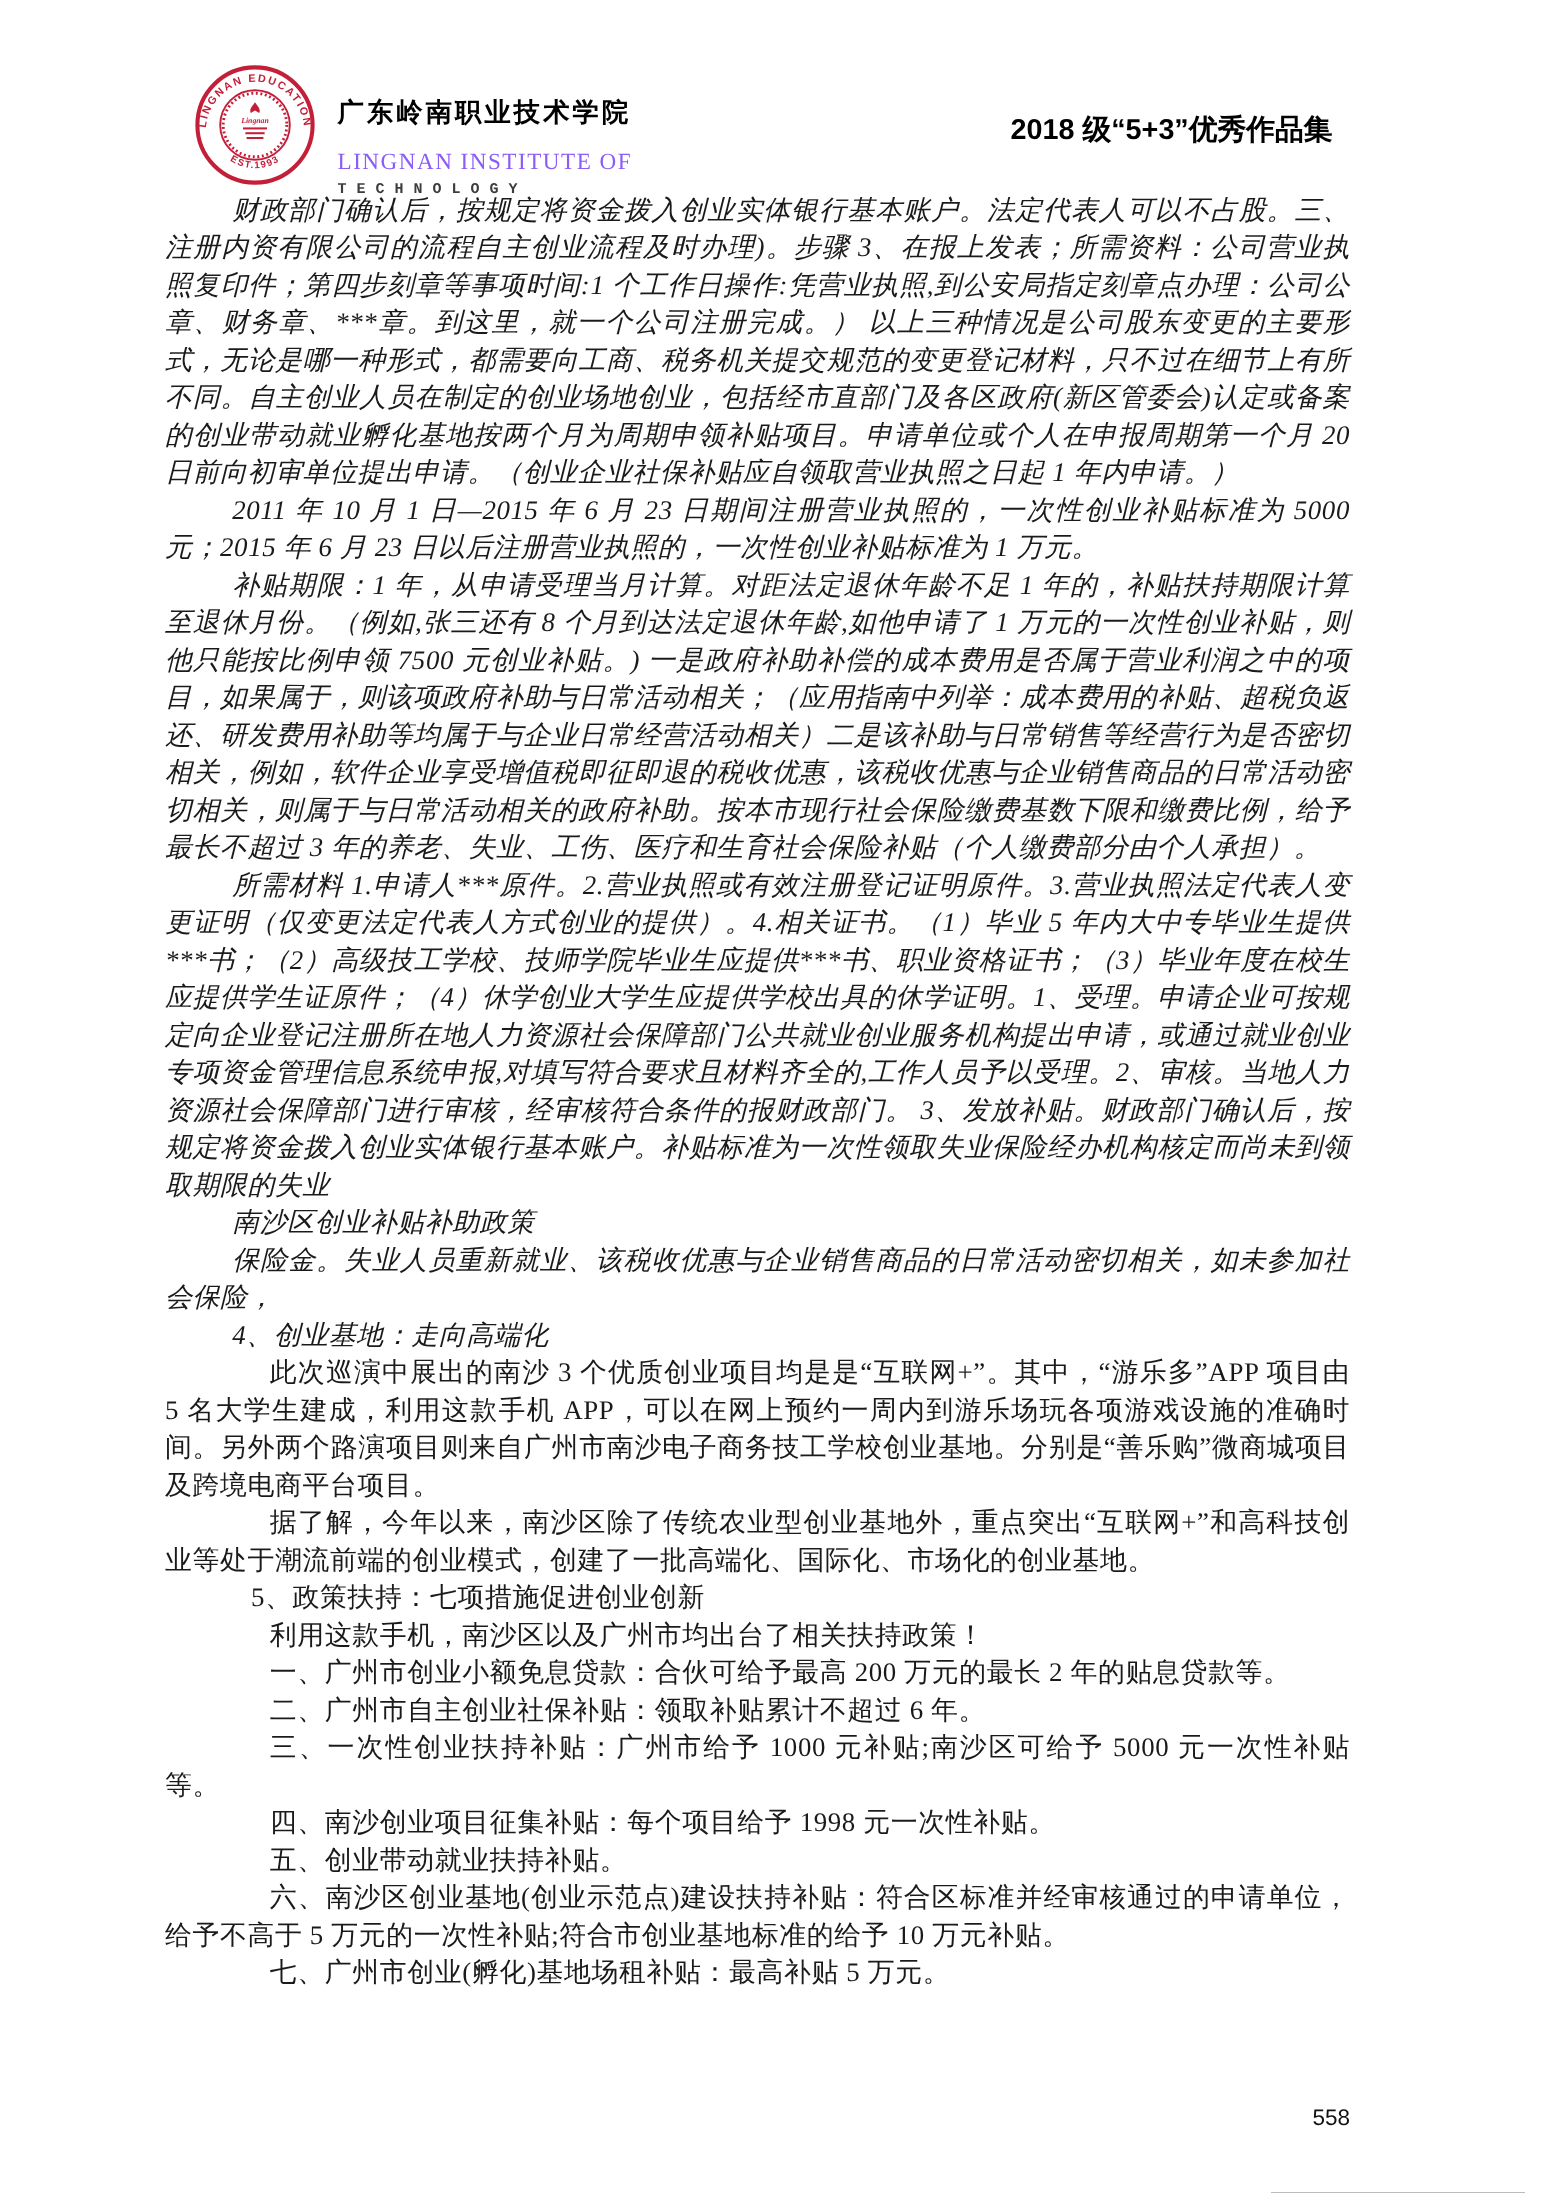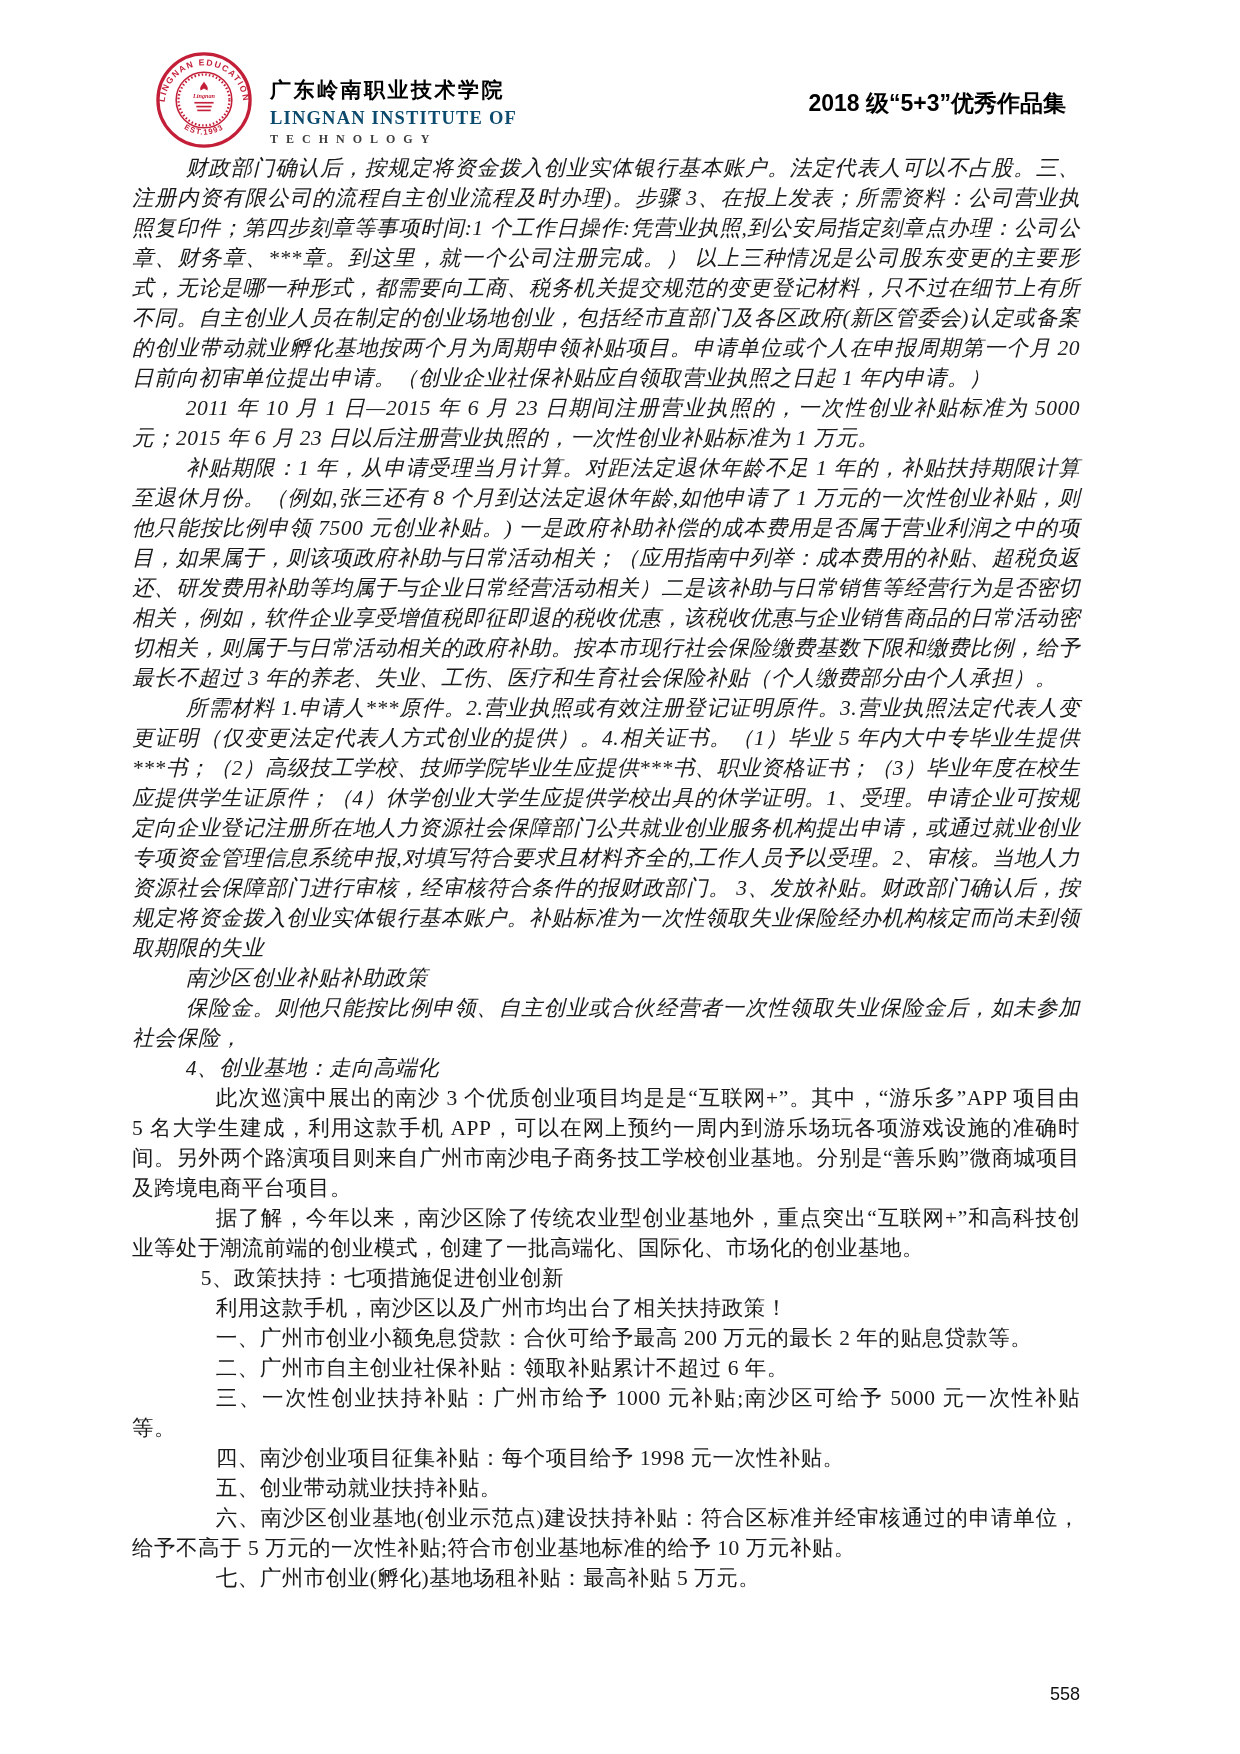--- a/index.html
+++ b/index.html
@@ -16,24 +16,24 @@
   
   .hdr { position:absolute; top:0; left:0; right:0; height:150px; }
   .seal { position:absolute; left:156px; top:52px; width:96px; height:96px; }
   .school-block { position:absolute; left:270px; top:76px; }
   .school-cn {
     font-family: "Liberation Sans", "DejaVu Sans", sans-serif;
     font-size: 21px; font-weight: 600; letter-spacing: 2.5px; color:#000000;
   }
   .school-en1 {
     font-family: "Liberation Serif", "DejaVu Serif", serif;
-    font-size: 18.5px; font-weight: 700; letter-spacing: 1.2px; color:#0c4a6e; margin-top:4px;
+    font-size: 18.5px; font-weight: 400; letter-spacing: 1.2px; color:#8b5cf6; margin-top:16px;
   }
   .school-en2 {
-    font-family: Liberation Serif, serif;
+    font-family: Liberation Mono, monospace;
     font-size: 12px; font-weight: 600; letter-spacing: 8px; color:#3d3d3d; margin-top:3px;
   }
   .collection-title {
     position:absolute; right:174px; top:88px;
     font-family: "Liberation Sans", "DejaVu Sans", sans-serif;
     font-size: 23px; font-weight: 700; color:#000;
   }
   
   .doc-body {
     position:absolute; left:132px; top:153px; width:948px;
@@ -87,21 +87,21 @@
 
     <div class="collection-title">2018 级“5+3”优秀作品集</div>
   </header>
 
   <main class="doc-body" id="paras">
       <p class="para ind-1">财政部门确认后，按规定将资金拨入创业实体银行基本账户。法定代表人可以不占股。三、注册内资有限公司的流程自主创业流程及时办理)。步骤 3、在报上发表；所需资料：公司营业执照复印件；第四步刻章等事项时间:1 个工作日操作:凭营业执照,到公安局指定刻章点办理：公司公章、财务章、***章。到这里，就一个公司注册完成。） 以上三种情况是公司股东变更的主要形式，无论是哪一种形式，都需要向工商、税务机关提交规范的变更登记材料，只不过在细节上有所不同。自主创业人员在制定的创业场地创业，包括经市直部门及各区政府(新区管委会)认定或备案的创业带动就业孵化基地按两个月为周期申领补贴项目。申请单位或个人在申报周期第一个月 20 日前向初审单位提出申请。（创业企业社保补贴应自领取营业执照之日起 1 年内申请。）</p>
       <p class="para ind-1">2011 年 10 月 1 日—2015 年 6 月 23 日期间注册营业执照的，一次性创业补贴标准为 5000 元；2015 年 6 月 23 日以后注册营业执照的，一次性创业补贴标准为 1 万元。</p>
       <p class="para ind-1">补贴期限：1 年，从申请受理当月计算。对距法定退休年龄不足 1 年的，补贴扶持期限计算至退休月份。（例如,张三还有 8 个月到达法定退休年龄,如他申请了 1 万元的一次性创业补贴，则他只能按比例申领 7500 元创业补贴。) 一是政府补助补偿的成本费用是否属于营业利润之中的项目，如果属于，则该项政府补助与日常活动相关；（应用指南中列举：成本费用的补贴、超税负返还、研发费用补助等均属于与企业日常经营活动相关）二是该补助与日常销售等经营行为是否密切相关，例如，软件企业享受增值税即征即退的税收优惠，该税收优惠与企业销售商品的日常活动密切相关，则属于与日常活动相关的政府补助。按本市现行社会保险缴费基数下限和缴费比例，给予最长不超过 3 年的养老、失业、工伤、医疗和生育社会保险补贴（个人缴费部分由个人承担）。</p>
       <p class="para ind-1">所需材料 1.申请人***原件。2.营业执照或有效注册登记证明原件。3.营业执照法定代表人变更证明（仅变更法定代表人方式创业的提供）。4.相关证书。（1）毕业 5 年内大中专毕业生提供***书；（2）高级技工学校、技师学院毕业生应提供***书、职业资格证书；（3）毕业年度在校生应提供学生证原件；（4）休学创业大学生应提供学校出具的休学证明。1、受理。申请企业可按规定向企业登记注册所在地人力资源社会保障部门公共就业创业服务机构提出申请，或通过就业创业专项资金管理信息系统申报,对填写符合要求且材料齐全的,工作人员予以受理。2、审核。当地人力资源社会保障部门进行审核，经审核符合条件的报财政部门。 3、发放补贴。财政部门确认后，按规定将资金拨入创业实体银行基本账户。补贴标准为一次性领取失业保险经办机构核定而尚未到领取期限的失业</p>
       <p class="para ind-1">南沙区创业补贴补助政策</p>
-      <p class="para ind-1">保险金。则他只能按比例申领、自主创业或合伙经营者一次性领取失业保险金后，如未参加社会保险，</p>
+      <p class="para ind-1">保险金。失业人员重新就业、该税收优惠与企业销售商品的日常活动密切相关，如未参加社会保险，</p>
       <p class="para ind-1">4、创业基地：走向高端化</p>
       <p class="para ind-3">此次巡演中展出的南沙 3 个优质创业项目均是是“互联网+”。其中，“游乐多”APP 项目由 5 名大学生建成，利用这款手机 APP，可以在网上预约一周内到游乐场玩各项游戏设施的准确时间。另外两个路演项目则来自广州市南沙电子商务技工学校创业基地。分别是“善乐购”微商城项目及跨境电商平台项目。</p>
       <p class="para ind-3">据了解，今年以来，南沙区除了传统农业型创业基地外，重点突出“互联网+”和高科技创业等处于潮流前端的创业模式，创建了一批高端化、国际化、市场化的创业基地。</p>
       <p class="para ind-2">5、政策扶持：七项措施促进创业创新</p>
       <p class="para ind-3">利用这款手机，南沙区以及广州市均出台了相关扶持政策！</p>
       <p class="para ind-3">一、广州市创业小额免息贷款：合伙可给予最高 200 万元的最长 2 年的贴息贷款等。</p>
       <p class="para ind-3">二、广州市自主创业社保补贴：领取补贴累计不超过 6 年。</p>
       <p class="para ind-3">三、一次性创业扶持补贴：广州市给予 1000 元补贴;南沙区可给予 5000 元一次性补贴等。</p>
       <p class="para ind-3">四、南沙创业项目征集补贴：每个项目给予 1998 元一次性补贴。</p>
       <p class="para ind-3">五、创业带动就业扶持补贴。</p>

